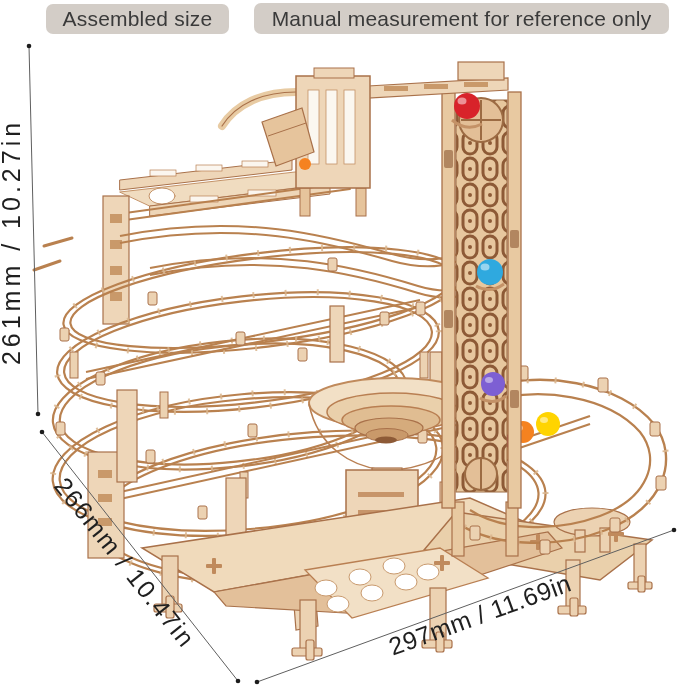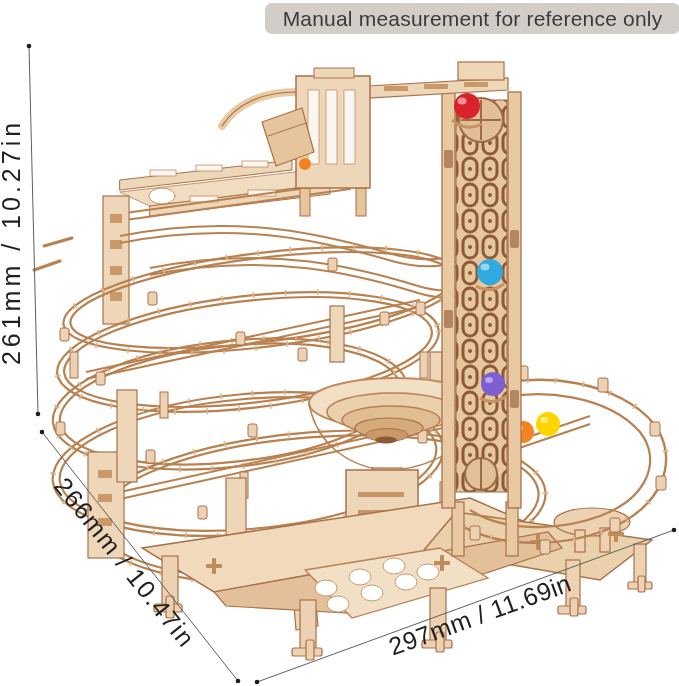--- a/index.html
+++ b/index.html
@@ -6,29 +6,32 @@
   .canvas{
     position:relative;width:679px;height:686px;background:#ffffff;
     overflow:hidden;font-family:"Liberation Sans",sans-serif;
   }
   .badge{
     position:absolute;display:flex;align-items:center;justify-content:center;
     background:#d3cdc7;border-radius:7px;color:#3a3a3a;
     font-size:21px;font-weight:500;letter-spacing:0.2px;white-space:nowrap;
   }
   .badge-1{left:46px;top:4px;width:183px;height:30px;}
-  .badge-2{left:265px;top:3px;width:415px;height:31px;}
+  .badge-2{left:254px;top:3px;width:415px;height:31px;}
   svg{position:absolute;left:0;top:0;}
   .dim-text{fill:#1f1f1f;font-family:"Liberation Sans",sans-serif;}
 </style>
 </head>
 <body>
 
 <div class="canvas">
 
+  <div class="badge badge-1">
+    <span>Assembled size</span>
+  </div>
   <div class="badge badge-2">
     <span>Manual measurement for reference only</span>
   </div>
 
   <svg width="679" height="686" viewBox="0 0 679 686">
     <defs>
       <pattern id="chainPat" width="20" height="26" patternUnits="userSpaceOnUse">
         <rect width="20" height="26" fill="#e7c79e"></rect>
         <rect x="3" y="2" width="14" height="22" rx="7" fill="none" stroke="#8d5a36" stroke-width="3"></rect>
         <circle cx="10" cy="13" r="2" fill="#8d5a36"></circle>

